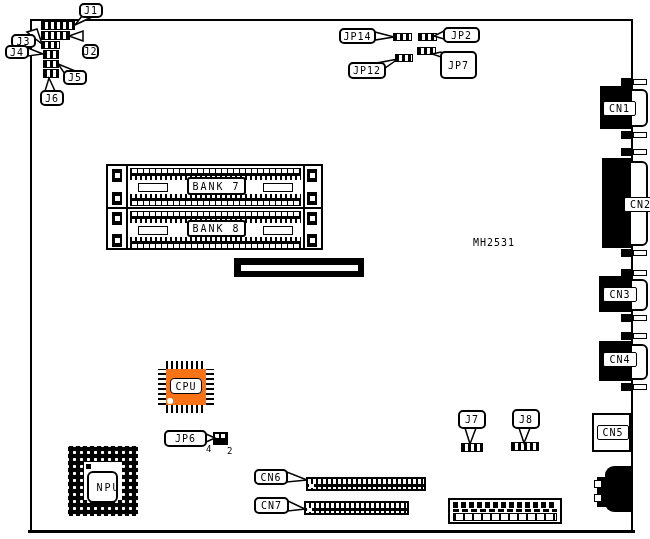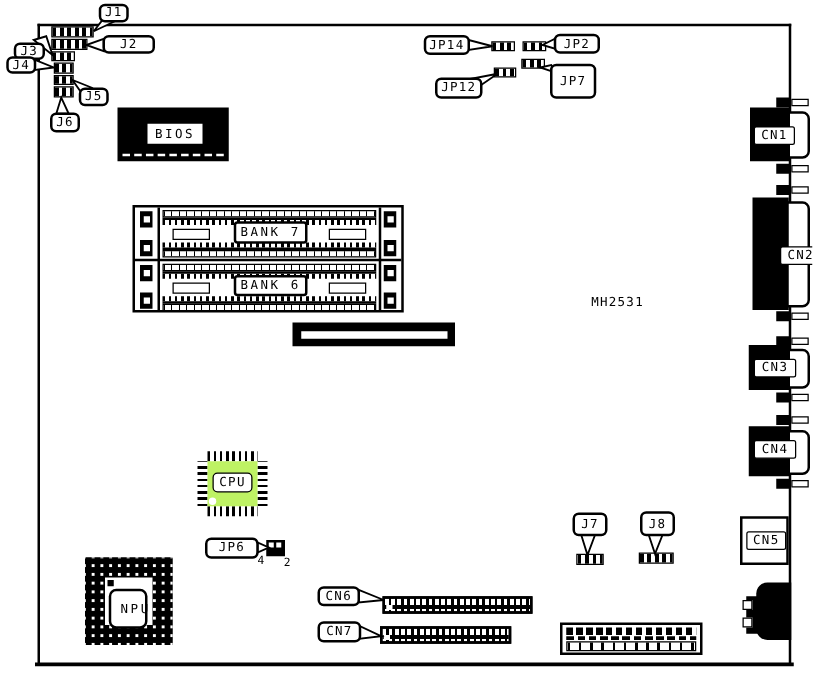--- a/index.html
+++ b/index.html
@@ -48,24 +48,20 @@
   <div class="pins" style="left:41px;top:41px;width:19px;height:8px;"></div>
   <div class="pins" style="left:43px;top:50px;width:16px;height:9px;"></div>
   <div class="pins" style="left:43px;top:60px;width:16px;height:8px;"></div>
   <div class="pins" style="left:43px;top:69px;width:16px;height:9px;"></div>
 
   <div class="pins" style="left:393px;top:33px;width:19px;height:8px;"></div>
   <div class="pins" style="left:418px;top:33px;width:19px;height:8px;"></div>
   <div class="pins" style="left:417px;top:47px;width:19px;height:8px;"></div>
   <div class="pins" style="left:395px;top:54px;width:18px;height:8px;"></div>
 
-  <div class="el" style="left:94px;top:86px;width:89px;height:43px;background:#000;z-index:2;">
-    <div class="plate" style="left:24px;top:13px;width:44px;height:16px;">BIOS</div>
-    <div class="el" style="left:4px;right:4px;bottom:4px;height:0;border-top:2px dashed #fff;"></div>
-  </div>
 
   <div class="el" style="left:106px;top:164px;width:217px;height:86px;border:2px solid #000;background:#fff;z-index:2;">
     <div class="el" style="left:18px;top:0;width:2px;height:82px;background:#000;"></div>
     <div class="el" style="left:195px;top:0;width:2px;height:82px;background:#000;"></div>
 
     <div class="cells" style="left:22px;top:2px;width:171px;height:6px;"></div>
     <div class="teeth" style="left:22px;top:8px;width:171px;height:6px;border-top:2px solid #000;"></div>
     <div class="el" style="left:22px;top:15px;width:171px;height:13px;">
       <div class="bar" style="left:8px;"></div>
       <div class="bar" style="right:8px;"></div>
@@ -102,32 +98,32 @@
         <div></div>
       </div>
     <div class="clip" style="left:199px;top:46px;">
         <div></div>
       </div>
     <div class="clip" style="left:199px;top:68px;">
         <div></div>
       </div>
   </div>
   <div class="plate bordered" style="left:187px;top:177px;width:59px;height:18px;">BANK 7</div>
-  <div class="plate bordered" style="left:187px;top:220px;width:59px;height:17px;">BANK 6</div>
+  <div class="plate bordered" style="left:187px;top:220px;width:59px;height:17px;">BANK 8</div>
 
   <div class="el" style="left:234px;top:258px;width:130px;height:19px;background:#000;z-index:2;">
     <div class="el" style="left:7px;top:7px;width:117px;height:6px;background:#fff;"></div>
   </div>
   <div class="el" style="left:473px;top:237px;font-size:10px;letter-spacing:1px;z-index:2;">MH2531</div>
 
   <div class="teeth" style="left:166px;top:361px;width:40px;height:8px;z-index:2;"></div>
   <div class="teeth" style="left:166px;top:405px;width:40px;height:8px;z-index:2;"></div>
   <div class="el" style="left:158px;top:369px;width:8px;height:36px;background:repeating-linear-gradient(0deg,#000 0 2px,#fff 2px 5px);z-index:2;"></div>
   <div class="el" style="left:206px;top:369px;width:8px;height:36px;background:repeating-linear-gradient(0deg,#000 0 2px,#fff 2px 5px);z-index:2;"></div>
-  <div class="el" style="left:166px;top:369px;width:40px;height:36px;background:#bef264;z-index:3;">
+  <div class="el" style="left:166px;top:369px;width:40px;height:36px;background:#f97316;z-index:3;">
     <div class="plate thin" style="left:4px;top:9px;width:32px;height:16px;border-radius:4px;">CPU</div>
     <div class="el" style="left:1px;top:29px;width:6px;height:6px;background:#fff;border-radius:50%;"></div>
   </div>
 
   <div class="el" style="left:213px;top:432px;width:15px;height:13px;background:#000;z-index:3;">
     <div class="el" style="left:2px;top:2px;width:4px;height:4px;background:#fff;"></div>
     <div class="el" style="left:8px;top:2px;width:4px;height:4px;background:#fff;"></div>
   </div>
   <div class="num" style="left:206px;top:444px;">4</div>
   <div class="num" style="left:227px;top:446px;">2</div>
@@ -209,21 +205,21 @@
       <polygon points="441,52 444,58 432,54"></polygon>
       <polygon points="206,434 206,442 215,438"></polygon>
       <polygon points="465,428 476,428 470,444"></polygon>
       <polygon points="519,428 530,428 524,443"></polygon>
       <polygon points="287,472 287,482 307,480"></polygon>
       <polygon points="288,501 288,511 305,509"></polygon>
     </g>
   </svg>
 
   <div class="co" style="left:79px;top:3px;width:24px;height:15px;">J1</div>
-  <div class="co" style="left:82px;top:28px;width:42px;height:15px;">J2</div>
+  <div class="co" style="left:82px;top:44px;width:17px;height:15px;">J2</div>
   <div class="co" style="left:11px;top:19px;width:25px;height:14px;margin-top:15px;">J3</div>
   <div class="co" style="left:5px;top:45px;width:24px;height:14px;">J4</div>
   <div class="co" style="left:63px;top:70px;width:24px;height:15px;">J5</div>
   <div class="co" style="left:40px;top:90px;width:24px;height:16px;">J6</div>
   <div class="co" style="left:339px;top:28px;width:37px;height:16px;">JP14</div>
   <div class="co" style="left:443px;top:27px;width:37px;height:16px;">JP2</div>
   <div class="co" style="left:348px;top:62px;width:38px;height:17px;">JP12</div>
   <div class="co" style="left:440px;top:51px;width:37px;height:28px;">JP7</div>
   <div class="co" style="left:164px;top:430px;width:43px;height:17px;">JP6</div>
   <div class="co" style="left:458px;top:410px;width:28px;height:19px;">J7</div>

